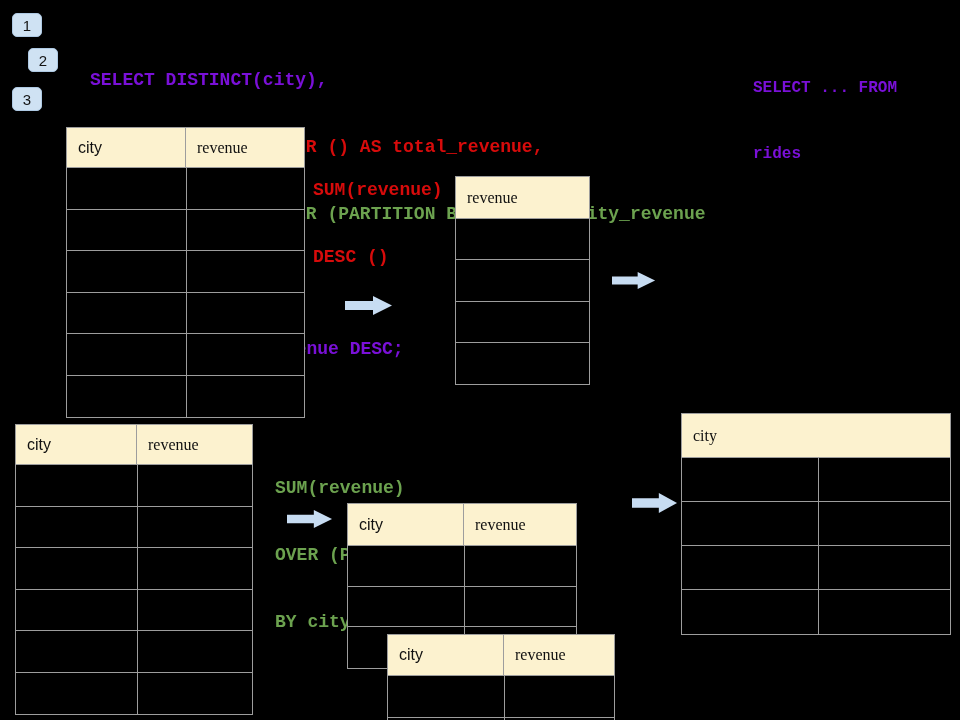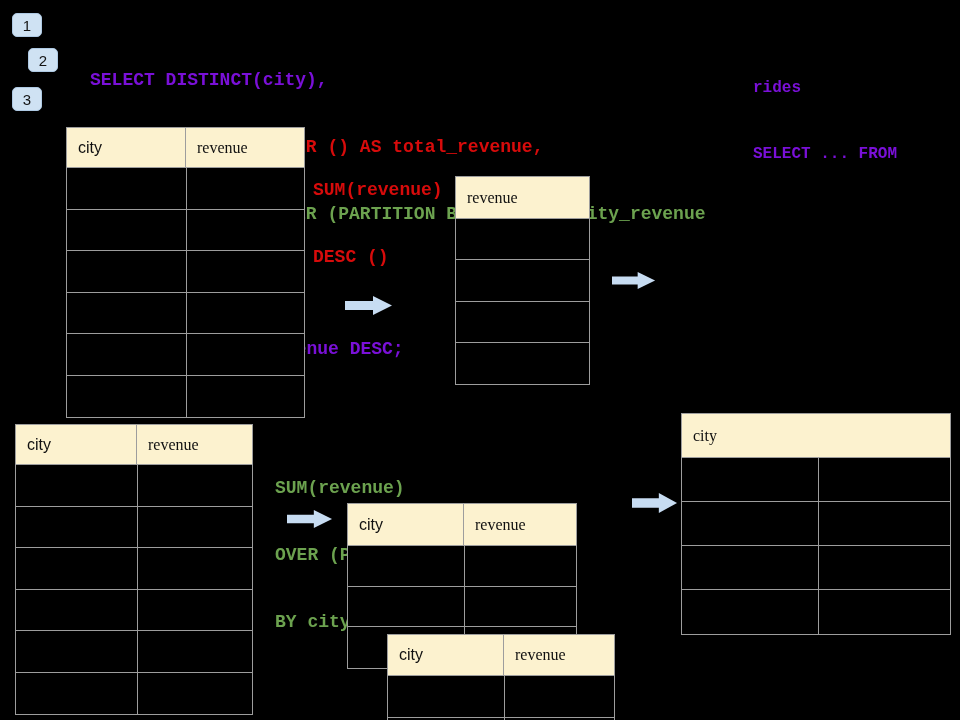--- a/index.html
+++ b/index.html
@@ -100,22 +100,22 @@
 
   <div id="code" class="mono">
     <div class="c-purple">SELECT DISTINCT(city),</div>
     <div class="c-red indent-4">SUM(revenue) OVER () AS total_revenue,</div>
     <div class="c-green indent-4">SUM(revenue) OVER (PARTITION BY city) as city_revenue</div>
     <div class="c-purple indent-2">FROM rides</div>
     <div class="c-purple indent-2">ORDER by city_revenue DESC;</div>
   </div>
 
   <div id="side-note" class="mono c-purple">
+    <div>SELECT ... FROM</div>
     <div>rides</div>
-    <div>SELECT ... FROM</div>
   </div>
 
   <div class="tbl" id="t1">
     <div class="thead">
       <div class="hcell c1">city</div>
       <div class="hcell">revenue</div>
     </div>
     <div>
         <div class="trow">
           <div class="tcell"></div>

